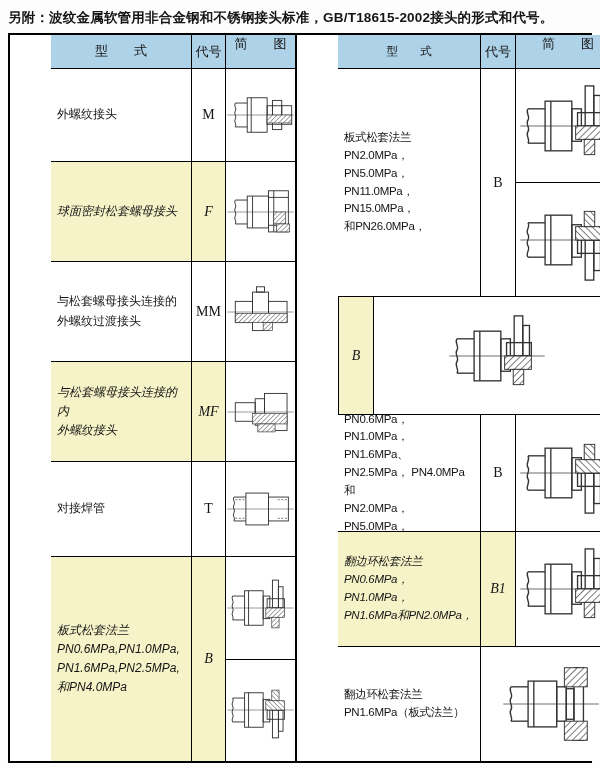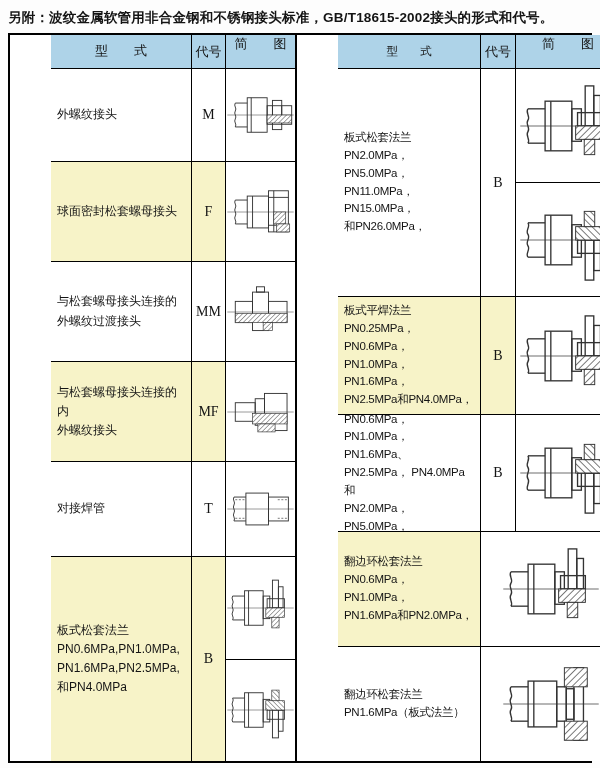--- a/index.html
+++ b/index.html
@@ -62,21 +62,21 @@
   }
   .half-left .c-code{width:34px;}
   .half-right .c-code{width:35px;}
   .c-diagram{
     border-left:1.5px solid var(--grid);
     flex:1;
     flex-direction:column;
     align-items:stretch;
     background:#fff;
   }
-  .hl .c-label,.hl .c-code{background:var(--yellow);}
+  .hl .c-label,.hl .c-code{background:var(--yellow);font-style:italic;}
   .sub{flex:1;display:flex;align-items:center;justify-content:center;overflow:hidden;}
   .sub + .sub{border-top:1.5px solid var(--grid);}
   svg.diag{display:block;}
 </style>
 </head>
 <body>
 
 <div class="page">
 
   <div class="title">另附：波纹金属软管用非合金钢和不锈钢接头标准，GB/T18615-2002接头的形式和代号。</div>
@@ -360,24 +360,20 @@
                   </g>
                   <rect x="60" y="44" width="28" height="14" fill="url(#hp)" stroke="#333" stroke-width="1"></rect>
                   <rect x="69" y="58" width="11" height="16" fill="url(#hp)" stroke="#333" stroke-width="1"></rect>
                 </g>
               </svg>
             </div>
         </div>
       </div>
 
       <div class="row hl" style="height:118px">
-        <div class="cell c-label">板式平焊法兰
-PN0.25MPa， PN0.6MPa，
-PN1.0MPa， PN1.6MPa，
-PN2.5MPa和PN4.0MPa，</div>
         <div class="cell c-code">B</div>
         <div class="cell c-diagram">
           <div class="sub">
               <svg class="diag" viewBox="0 0 104 88" width="104" height="84">
                 <defs>
                   <pattern id="hp" width="5" height="5" patternUnits="userSpaceOnUse" patternTransform="rotate(45)">
                     <rect width="5" height="5" fill="#fff"></rect>
                     <line x1="0" y1="0" x2="0" y2="5" stroke="#666" stroke-width="1.8"></line>
                   </pattern>
                 </defs>
@@ -435,20 +431,21 @@
                 </g>
               </svg>
             </div>
         </div>
       </div>
 
       <div class="row hl" style="height:115px">
         <div class="cell c-label">翻边环松套法兰
 PN0.6MPa， PN1.0MPa，
 PN1.6MPa和PN2.0MPa，</div>
+        <div class="cell c-code">B1</div>
         <div class="cell c-diagram">
           <div class="sub">
               <svg class="diag" viewBox="0 0 104 88" width="104" height="84">
                 <defs>
                   <pattern id="hp" width="5" height="5" patternUnits="userSpaceOnUse" patternTransform="rotate(45)">
                     <rect width="5" height="5" fill="#fff"></rect>
                     <line x1="0" y1="0" x2="0" y2="5" stroke="#666" stroke-width="1.8"></line>
                   </pattern>
                 </defs>
                 <line x1="2" y1="44" x2="102" y2="44" stroke="#555" stroke-width="0.9"></line>

